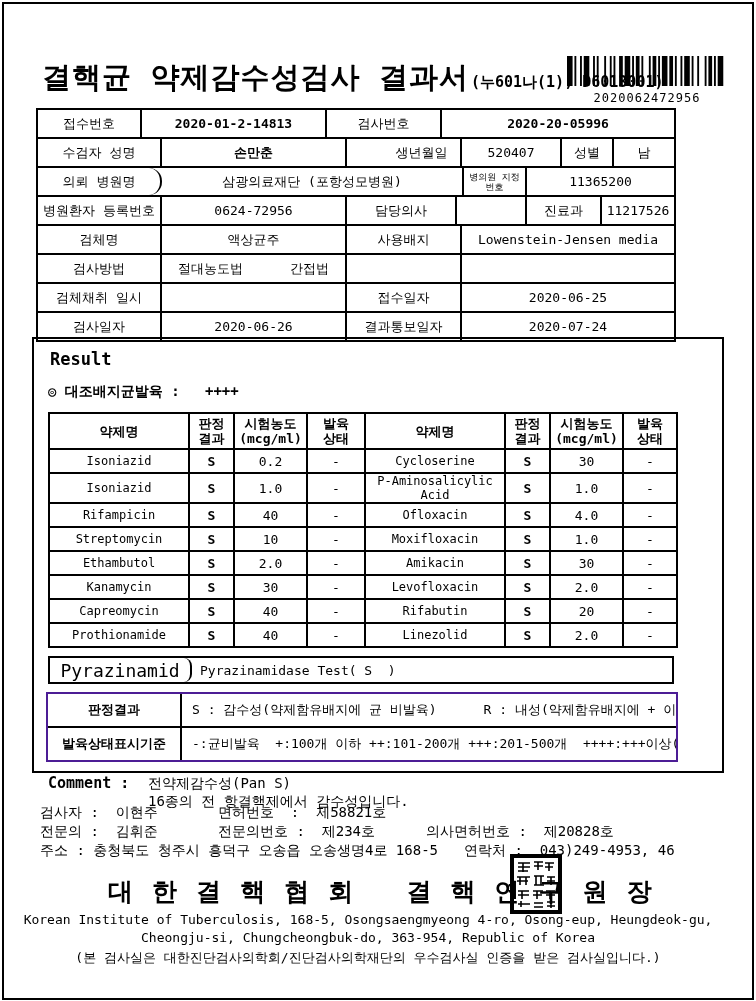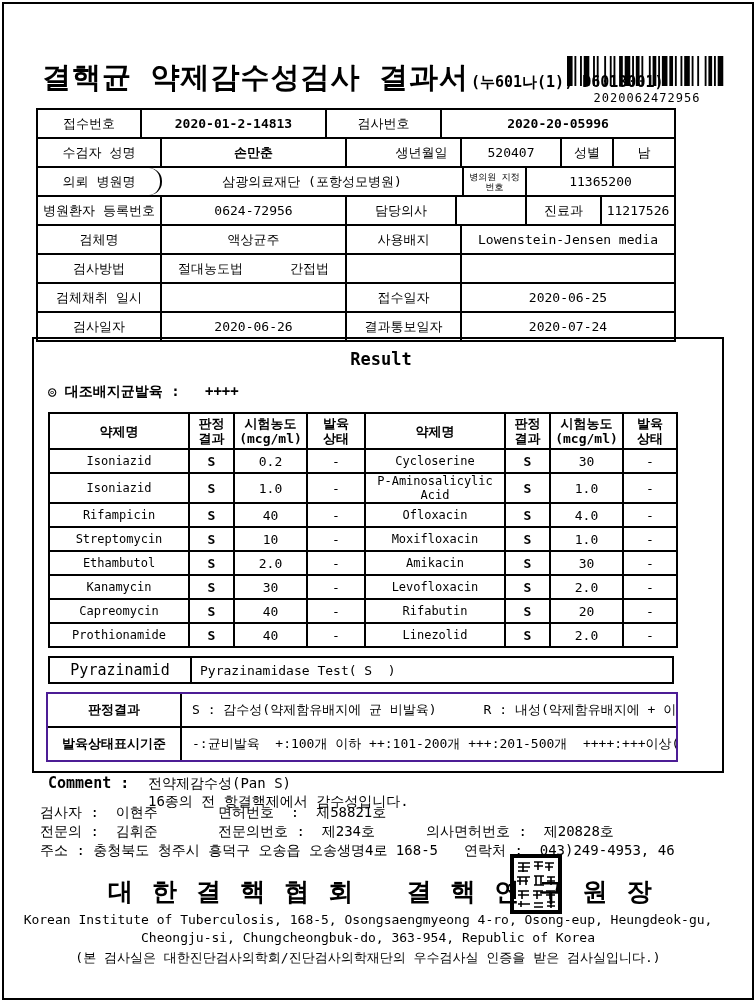--- a/index.html
+++ b/index.html
@@ -21,30 +21,30 @@
   .irow{display:flex;height:27px;border-bottom:2px solid #000;}
   .irow:last-child{border-bottom:none;}
   .ic{box-sizing:border-box;border-right:2px solid #000;display:flex;align-items:center;justify-content:center;
       font-size:13px;overflow:hidden;text-align:center;}
   .ic:last-child{border-right:none;}
   .ic.sm{font-size:9px;line-height:10px;padding:0 2px;}
   .ic.pre{white-space:pre;}
 
   
   .result-box{position:absolute;left:32px;top:337px;width:692px;height:436px;border:2px solid #000;box-sizing:border-box;padding:8px 10px 0 12px;}
-  .result-title{font-size:17px;font-weight:bold;margin:2px 0 0 4px;text-align:center;}
+  .result-title{font-size:17px;font-weight:bold;margin:2px 0 0 4px;}
   .control-line{font-size:14px;font-weight:bold;margin:14px 0 0 2px;white-space:pre;}
   .drug-table{border-collapse:collapse;margin:11px 0 0 2px;table-layout:fixed;width:630px;}
   .drug-table th,.drug-table td{border:2px solid #000;padding:0;text-align:center;overflow:hidden;}
   .drug-table th{height:34px;font-size:13px;font-weight:bold;line-height:15px;}
   .drug-table td{height:22px;font-size:13px;}
   .drug-table td.name{font-size:12px;border-radius:6px;}
   .drug-table td.judg{font-weight:bold;}
   .pyz-box{display:flex;border:2px solid #000;margin:8px 0 0 2px;width:626px;height:28px;box-sizing:border-box;}
-  .pyz-label{width:140px;border-right:2px solid #000;display:flex;align-items:center;justify-content:center;font-size:15px;}
+  .pyz-label{width:140px;border-right:2px solid #000;display:flex;align-items:center;justify-content:center;font-size:18px;border-radius:8px;}
   .pyz-value{flex:1;display:flex;align-items:center;padding-left:8px;font-size:13px;white-space:pre;}
   .legend-box{border:2px solid #4c1d95;margin:8px 0 0 0;width:632px;box-sizing:border-box;}
   .lrow{display:flex;height:32px;}
   .lrow + .lrow{border-top:2px solid #000;}
   .llabel{width:132px;border-right:2px solid #000;display:flex;align-items:center;justify-content:center;
           font-size:13px;font-weight:bold;}
   .ltext{flex:1;display:flex;align-items:center;padding-left:10px;font-size:13px;white-space:pre;overflow:hidden;}
   .comment{display:flex;margin:12px 0 0 2px;}
   .comment-label{font-size:15px;font-weight:bold;width:100px;white-space:pre;}
   .comment-text{font-size:14px;line-height:18px;}

